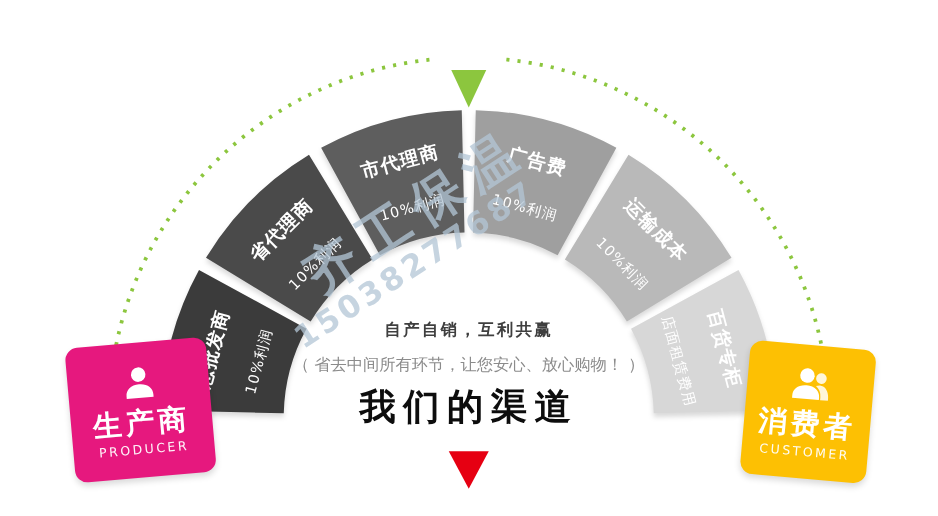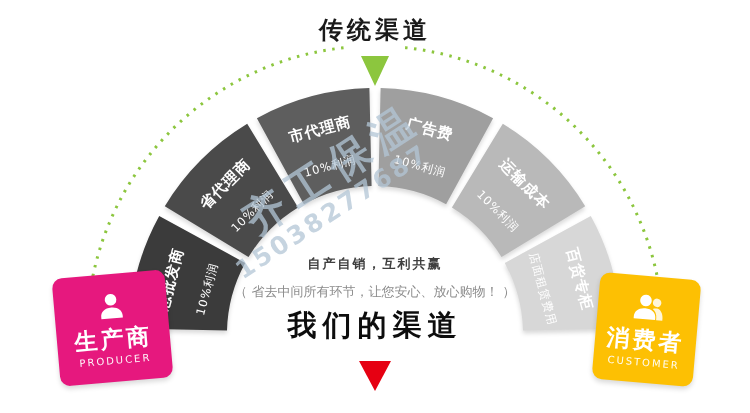--- a/index.html
+++ b/index.html
@@ -70,21 +70,20 @@
         <text transform="translate(524.9 184.1) rotate(45)" text-anchor="middle" dominant-baseline="central" font-size="15" font-weight="700" letter-spacing="1" fill="#ffffff">运输成本</text>
         <text transform="translate(498 211) rotate(45)" text-anchor="middle" dominant-baseline="central" font-size="11.5" font-weight="400" letter-spacing="1" fill="#ffffff">10%利润</text>
         <path d="M590.8 215.9 A246 246 0 0 1 620.9 328.4 L523 330.6 A148 148 0 0 0 504.8 262.9 Z" fill="#d7d7d7"></path>
         <text transform="translate(579.8 279.1) rotate(75)" text-anchor="middle" dominant-baseline="central" font-size="15" font-weight="700" letter-spacing="1" fill="#ffffff">百货专柜</text>
         <text transform="translate(543.1 289) rotate(75)" text-anchor="middle" dominant-baseline="central" font-size="11.5" font-weight="400" letter-spacing="1" fill="#ffffff">店面租赁费用</text>
       </g>
     <polygon points="361,56 389,56 375,86" fill="#8cc63e"></polygon>
     <polygon points="359,361 391,361 375,391" fill="#e60012"></polygon>
   </svg>
 
-  <div class="top-title">传统渠道</div>
 
   <div class="slogan">自产自销，互利共赢</div>
   <div class="note">（ 省去中间所有环节，让您安心、放心购物！ ）</div>
   <div class="our-title">我们的渠道</div>
 
   <div class="box producer" style="background: rgb(230, 24, 126);">
     <span class="person">
       <svg viewBox="0 0 24 24">
           <circle cx="12" cy="6.8" r="4.1"></circle>
           <path d="M12 12.3c-4.7 0-7.6 2.7-7.6 6.1v1.6h15.2v-1.6c0-3.4-2.9-6.1-7.6-6.1z"></path>

